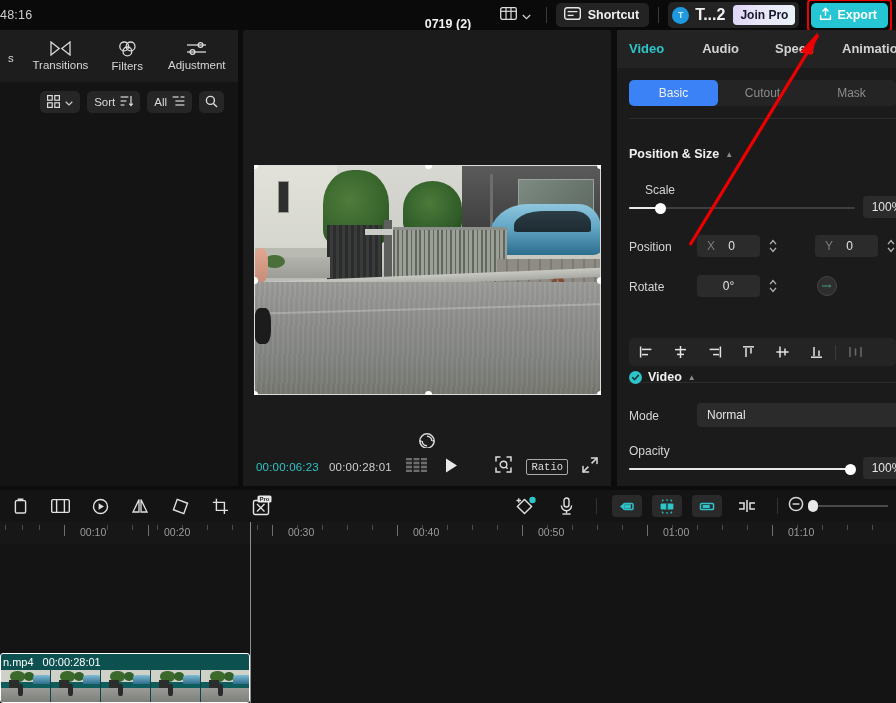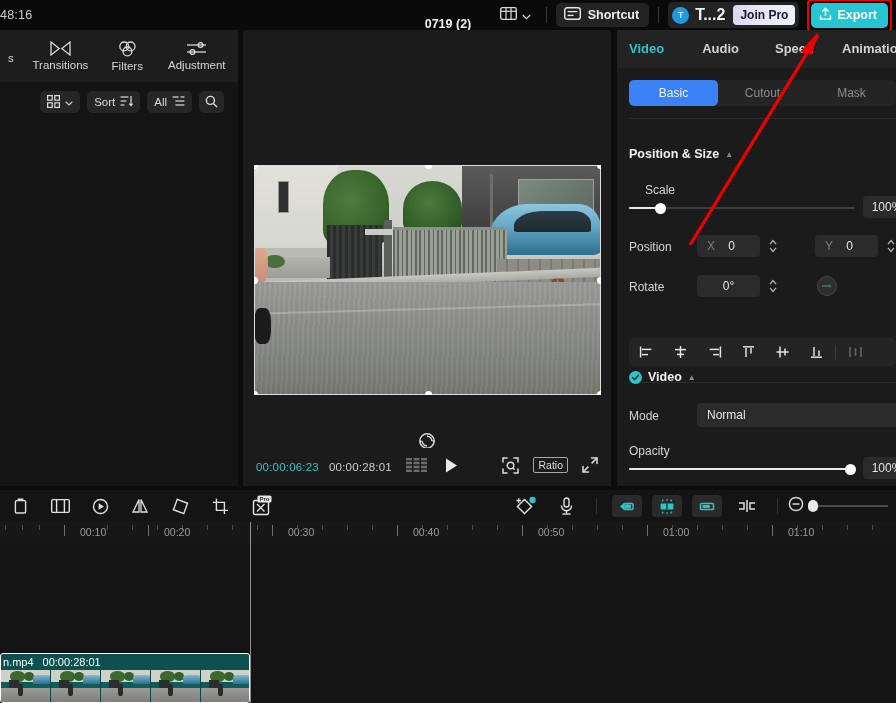--- a/index.html
+++ b/index.html
@@ -211,21 +211,21 @@
     position: absolute; left: 0; right: 0; top: 370px; margin: auto;
     width: 18px; height: 18px; cursor: pointer;
   }
   .player-ctrl {
     position: absolute; left: 0; bottom: 0; width: 368px; height: 38px;
     display: flex; align-items: center; padding: 0 13px;
     background: #1b1b1b;
   }
   .time-cur { font-size: 11.5px; color: #2fc4c9; letter-spacing:.2px;}
   .time-tot { font-size: 11.5px; color: #cfcfcf; margin-left: 10px; letter-spacing:.2px;}
-  .pc-right { margin-left: auto; display: flex; align-items: flex-start; gap: 14px; }
+  .pc-right { margin-left: auto; display: flex; align-items: center; gap: 14px; font-family: Liberation Mono, monospace; }
   .ratio-box {
     border: 1px solid #a9a9a9; border-radius: 2px;
     font-size: 10.5px; color: #dcdcdc; padding: 1px 4px; cursor: pointer;
   }
 
   
   .right-panel {
     position: absolute; left: 617px; top: 30px; width: 279px; height: 456px;
     background: #1b1b1b;
   }

